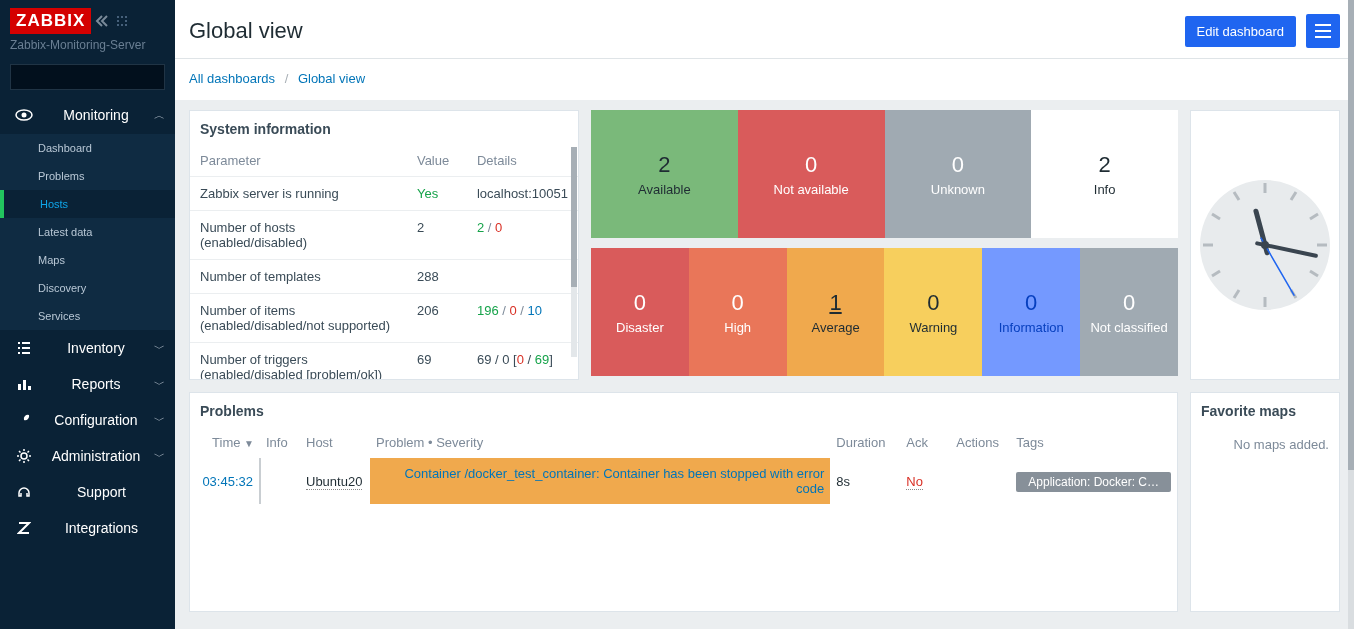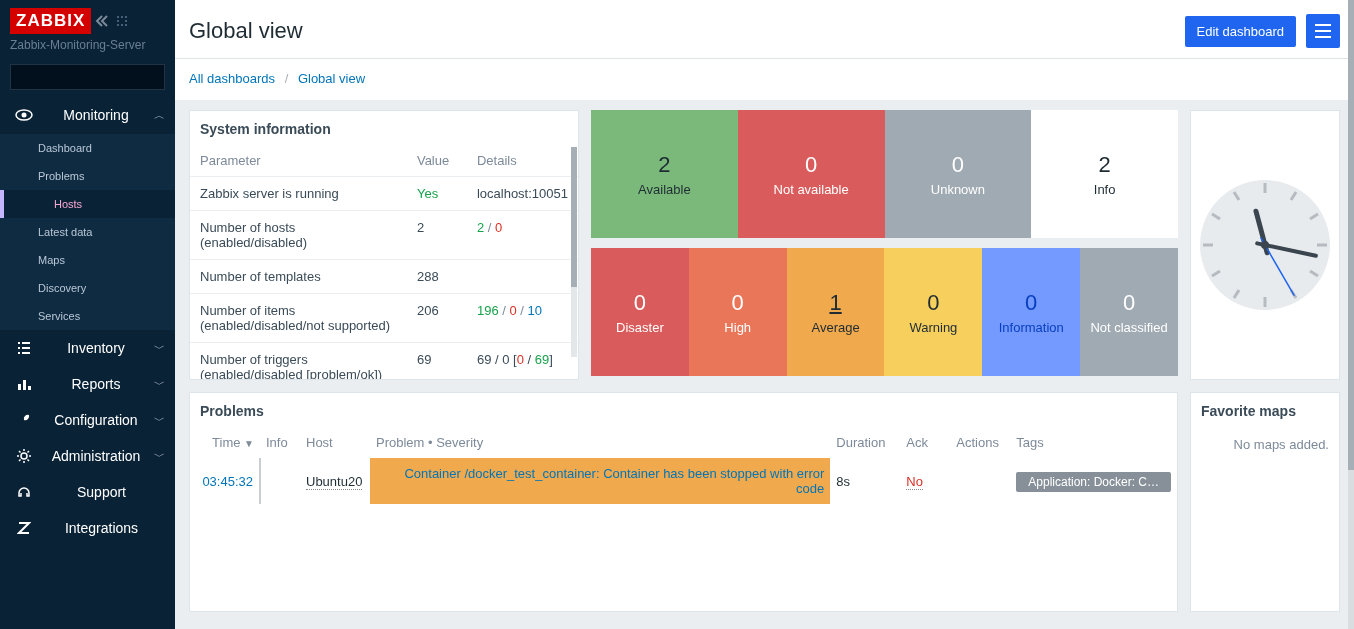--- a/index.html
+++ b/index.html
@@ -15,21 +15,21 @@
 .sb-server { font-size: 12px; color: #6a7f93; }
 .sb-search { margin: 8px 10px 6px 10px; background: #02101d; border: 1px solid #203445; display: flex; align-items: center; height: 26px; padding: 0 6px; }
 .sb-search input { flex: 1; background: transparent; border: none; outline: none; color: #fff; font-size: 12px; }
 .sb-nav { flex: 1; overflow-y: auto; }
 .sb-section { display: flex; align-items: center; padding: 10px 10px; color: #fff; cursor: pointer; font-size: 14px; text-align: center; }
 .sb-section .ico { width: 28px; display: flex; justify-content: center; }
 .sb-section .lbl { flex: 1; }
 .sb-section .chev { font-size: 11px; color: #aab6c2; }
 .sb-sub { background: #0f2b42; }
 .sb-item { display: block; padding: 8px 10px 8px 38px; color: #b9c8d6; cursor: pointer; font-size: 11px; }
-.sb-item.active { background: #0a2236; border-left: 4px solid #c4b5fd; padding-left: 50px; color: #f9a8d4; }
+.sb-item.active { background: #0a2236; border-left: 4px solid #22c55e; padding-left: 36px; color: #0ea5e9; }
 .sb-lower { margin-top: auto; padding-bottom: 10px; }
 
 
 .main { flex: 1; height: 100%; overflow-y: auto; background: #ebeef0; }
 .hdr { background: #fff; padding: 14px 14px 10px 14px; display: flex; align-items: center; border-bottom: 1px solid #dfe4e7; }
 .hdr h1 { font-size: 22px; font-weight: 400; color: #1f2c33; flex: 1; }
 .btn-edit { background: #1f65f0; color: #fff; border: none; padding: 8px 12px; font-size: 13px; cursor: pointer; border-radius: 2px; margin-right: 10px; }
 .btn-menu { background: #1f65f0; color: #fff; width: 34px; height: 34px; display: flex; align-items: center; justify-content: center; border: none; cursor: pointer; border-radius: 2px; }
 .crumbs { background: #fff; padding: 12px 14px 14px 14px; font-size: 13px; color: #0275b8; }
 .crumbs span.sep { color: #a8afb5; margin: 0 6px; }

